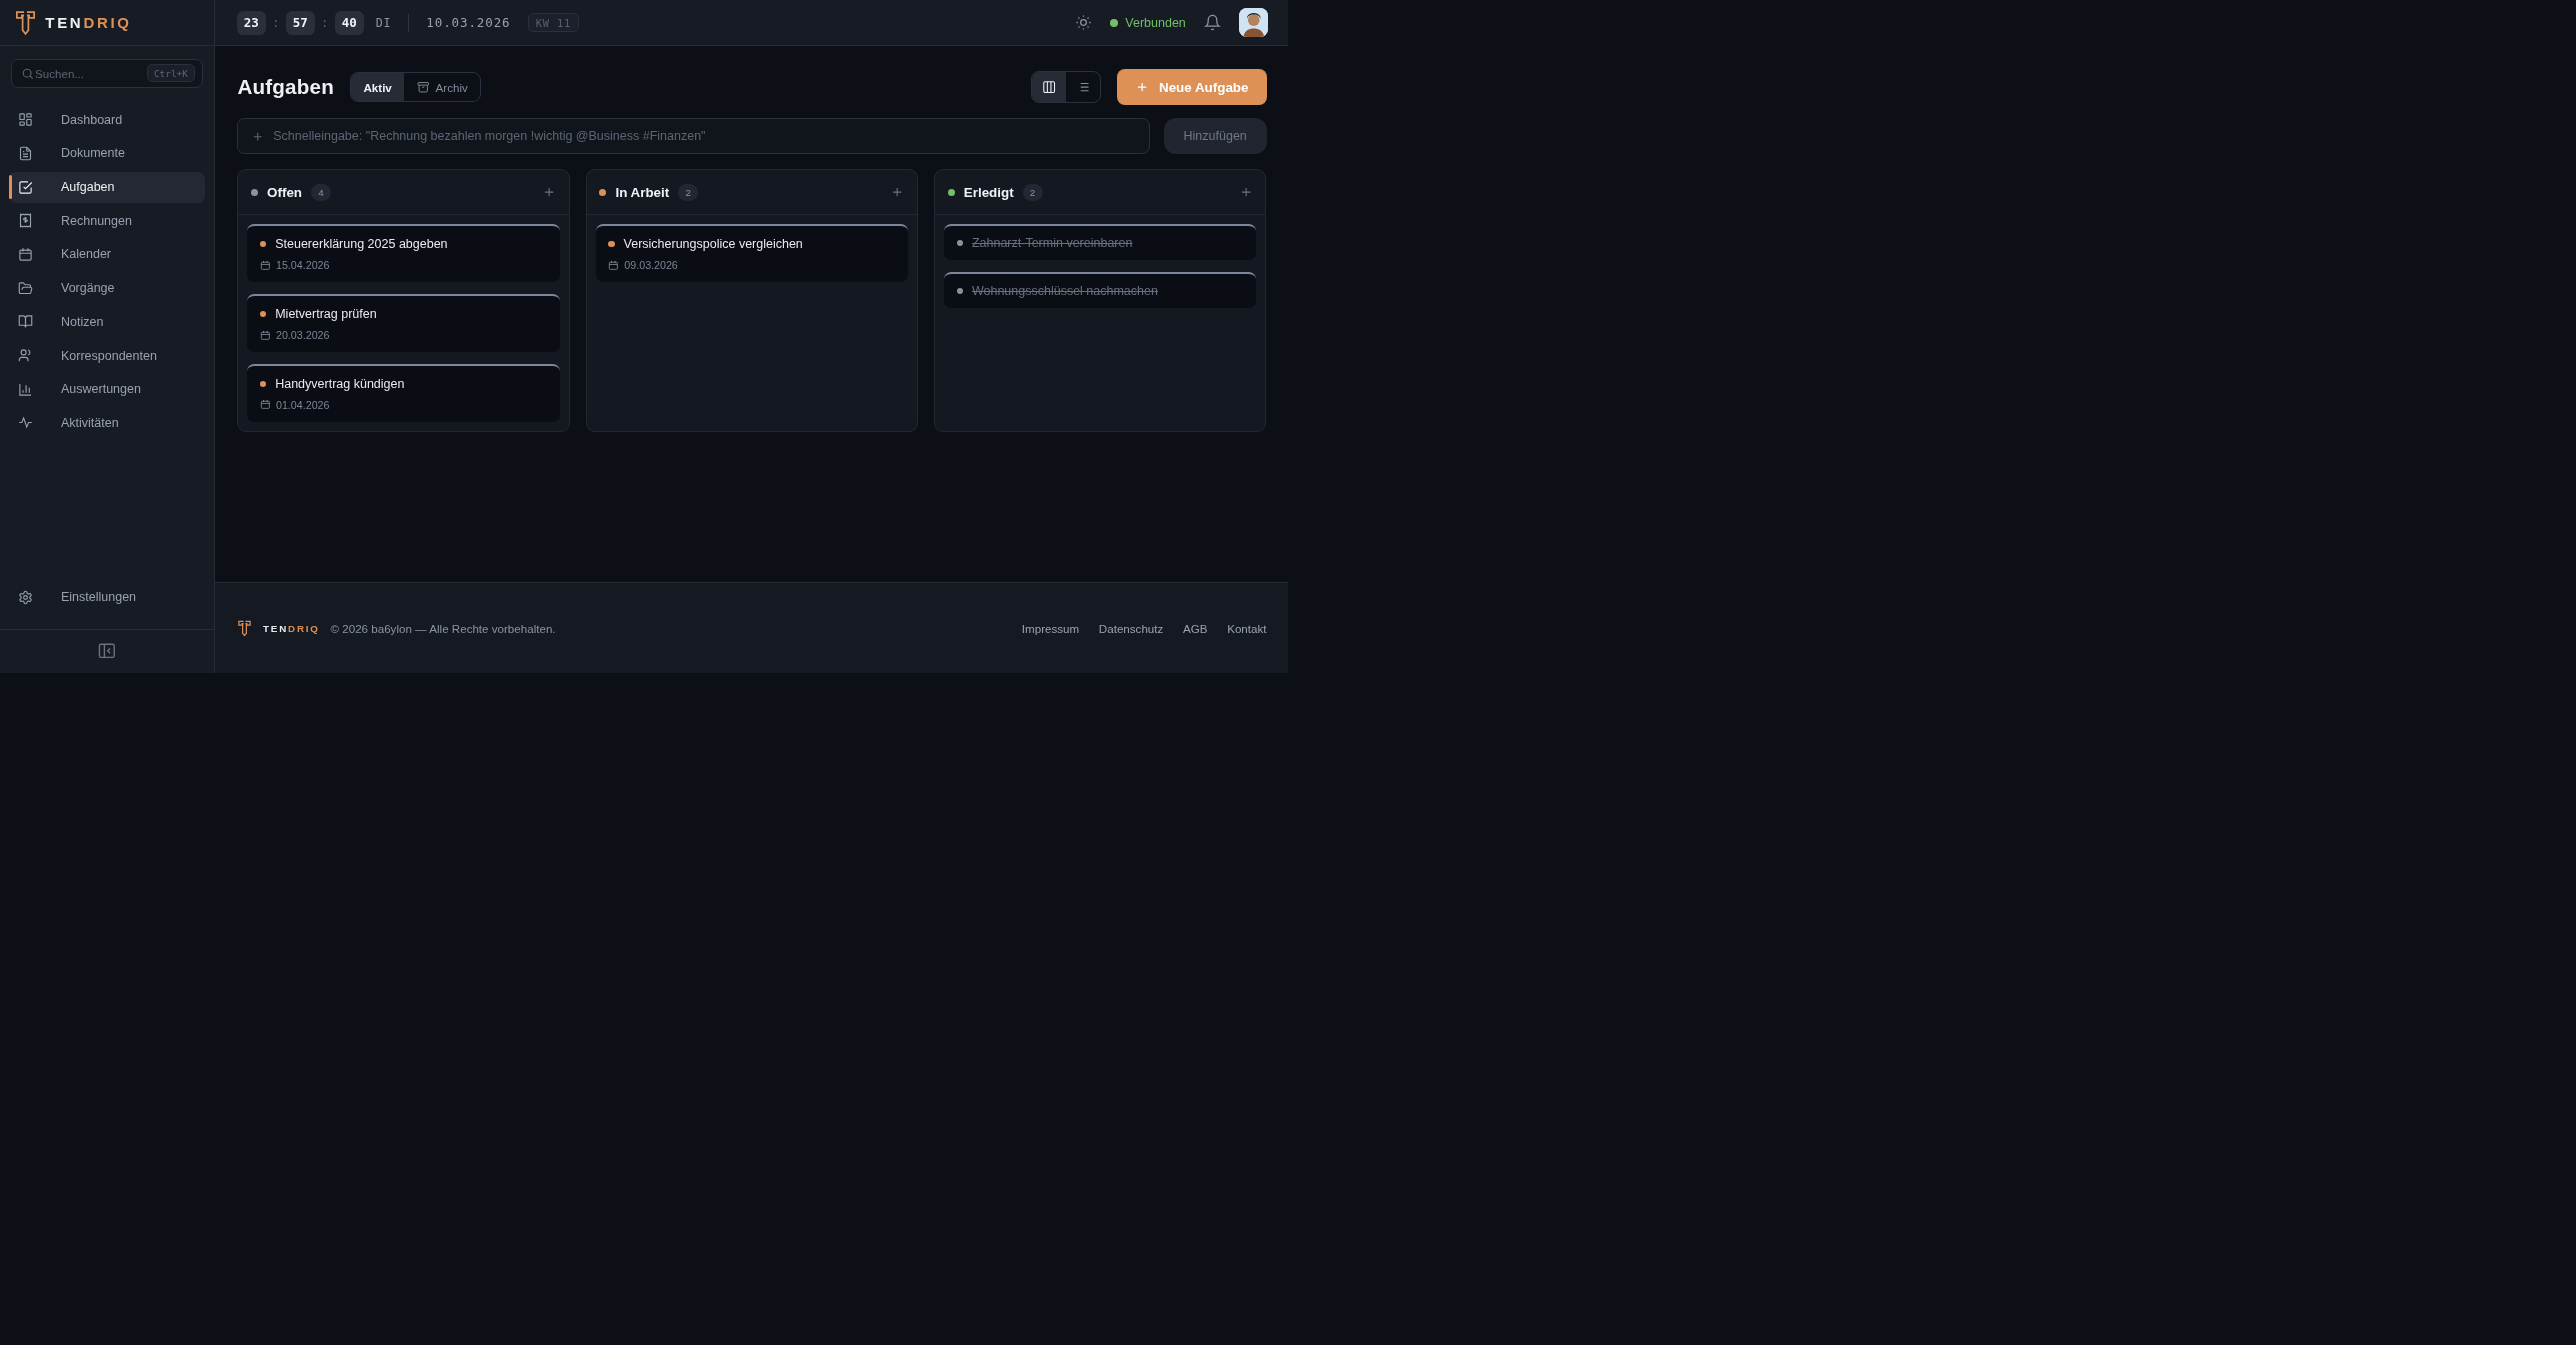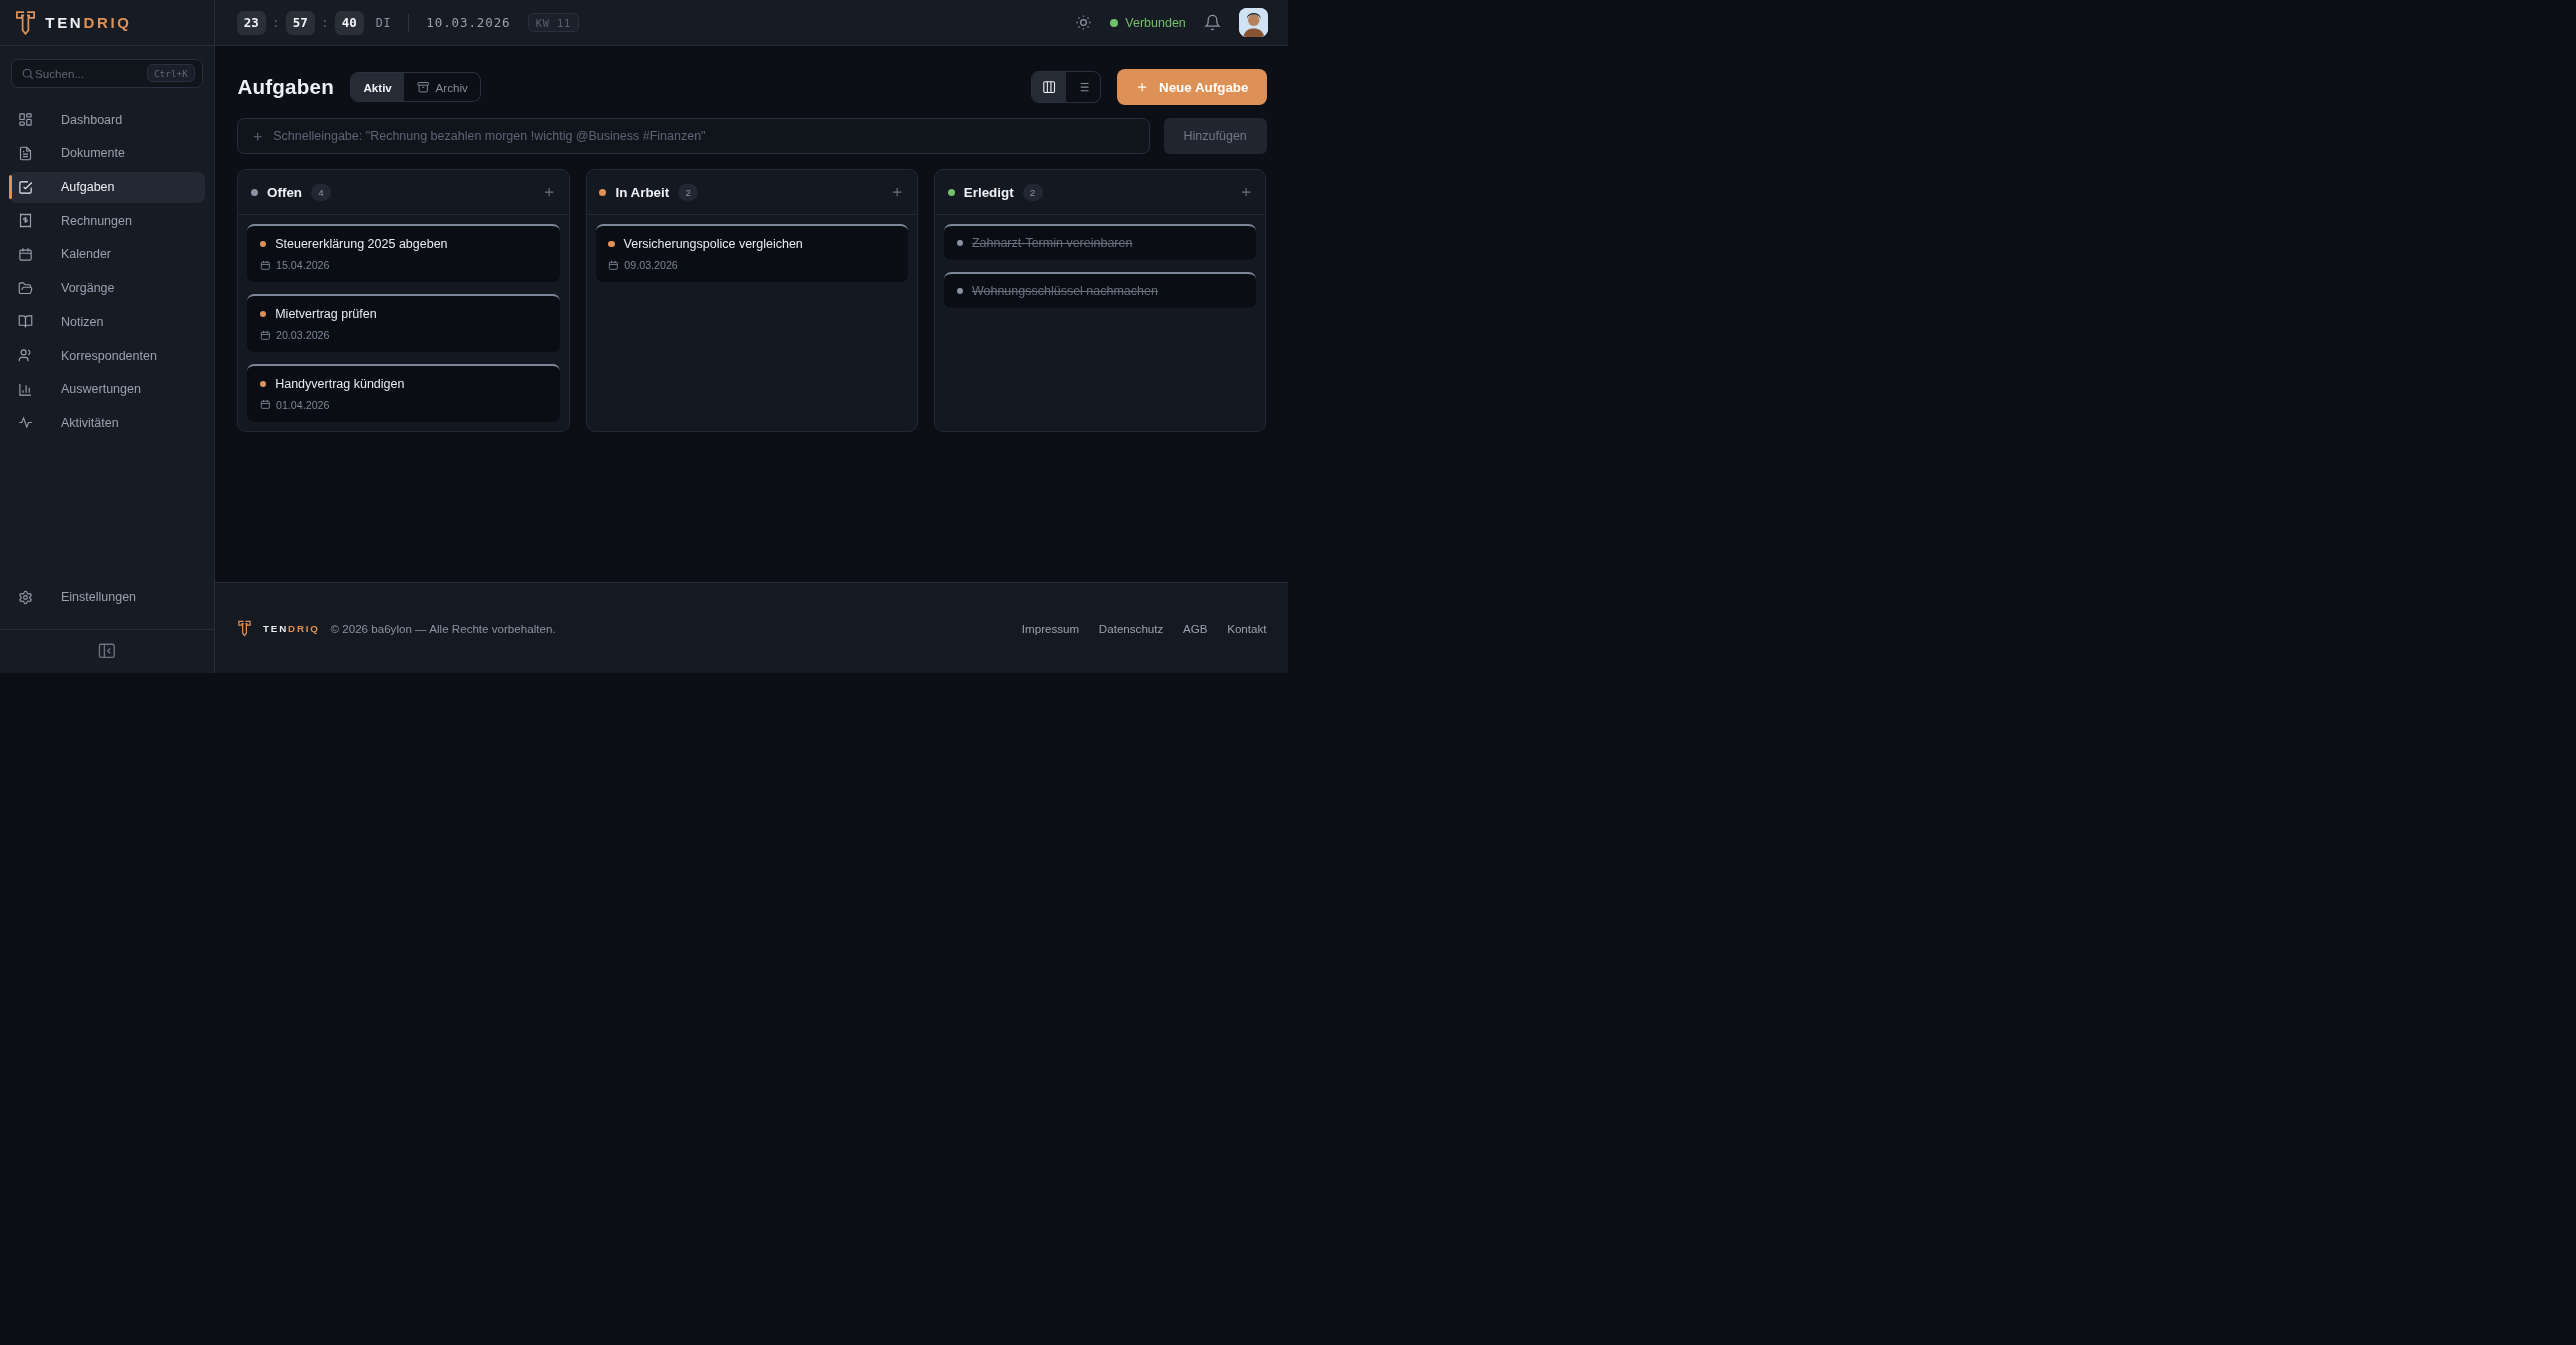--- a/index.html
+++ b/index.html
@@ -65,21 +65,21 @@
   .view-toggle .seg-btn.active { color:#f0f2f6; }
   .primary-btn { margin-left:16px; background:#de9157; color:#fff; border:none; border-radius:8px;
     height:36px; padding:0 18px; font-size:13.4px; font-weight:bold; display:flex; align-items:center;
     gap:9.8px; cursor:pointer; font-family:inherit; }
   .quick-row { display:flex; gap:14.3px; margin-top:13.4px; }
   .quick-input { flex:1; height:36px; background:#10141b; border:0.9px solid #2a3040; border-radius:7.2px;
     display:flex; align-items:center; gap:9px; padding:0 12.5px; }
   .quick-input input { flex:1; background:transparent; border:none; outline:none; font-size:12.5px;
     color:#c6ccd8; font-family:"Liberation Sans",sans-serif; }
   .quick-input input::placeholder { color:#5d6575; }
-  .secondary-btn { background:#20252f; border:none; border-radius:6px; color:#6f7888; font-size:12.5px;
+  .secondary-btn { background:#20252f; border:none; border-radius:12px; color:#6f7888; font-size:12.5px;
     padding:0 19.7px; height:36px; cursor:pointer; font-family:inherit;}
 
   
   .board { display:grid; grid-template-columns:1fr 1fr 1fr; gap:16px; margin-top:15px; }
   .col { background:#141821; border:0.9px solid #232833; border-radius:9px; display:flex; flex-direction:column; }
   .col-head { height:45px; flex:0 0 45px; display:flex; align-items:center; gap:9px; padding:0 12.5px;
     border-bottom:0.9px solid #232833; }
   .col-title { font-size:13.4px; font-weight:bold; color:#f0f2f6; }
   .count-badge { background:#222733; color:#8b93a3; font-size:9.8px; border-radius:9px; padding:2.7px 7.2px; }
   .col-plus { margin-left:auto; }

